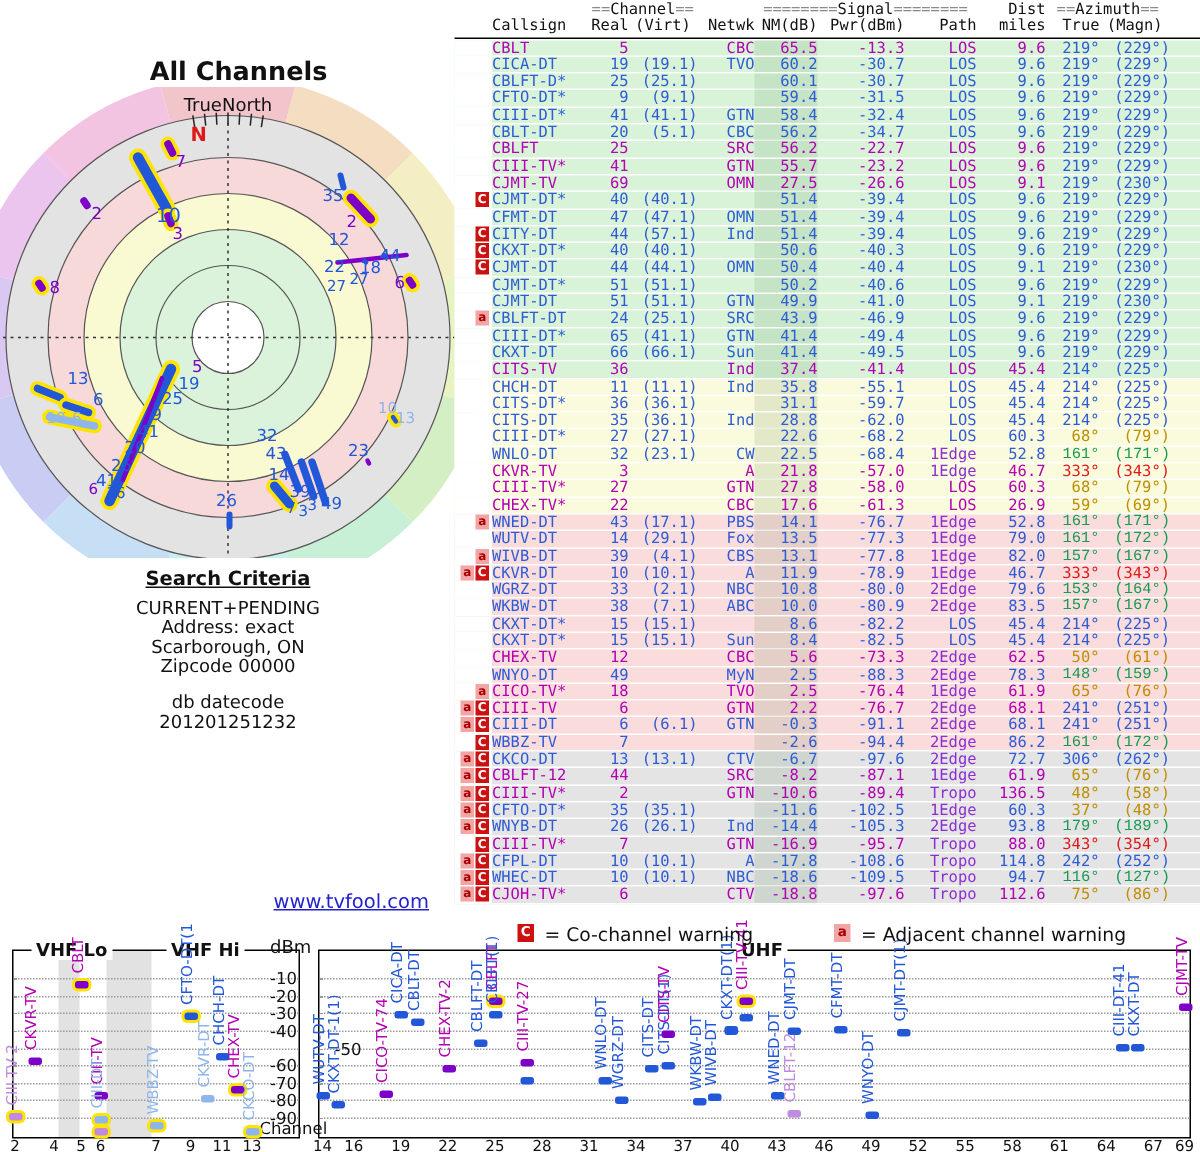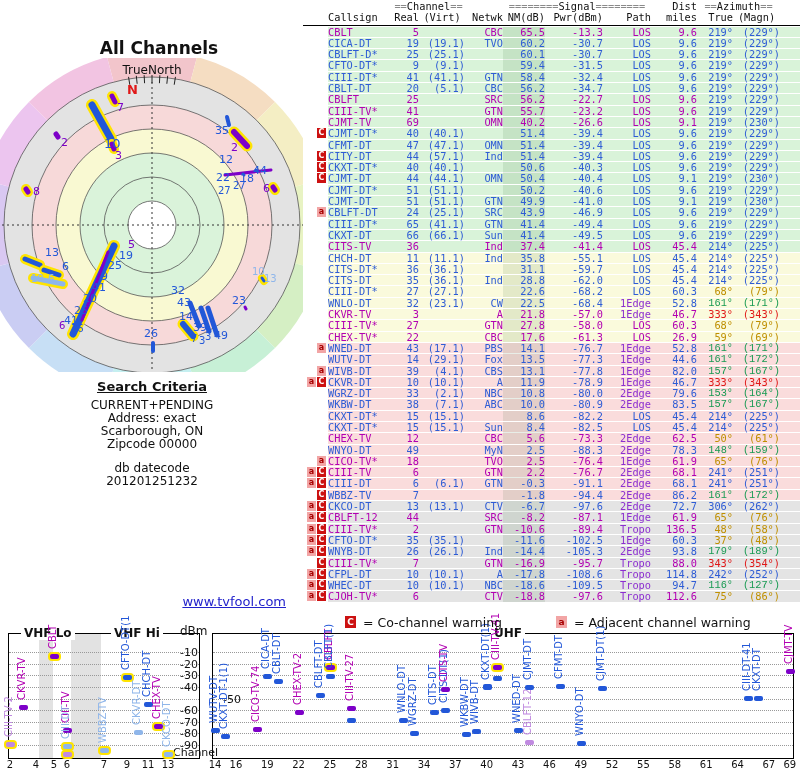--- a/index.html
+++ b/index.html
@@ -325,21 +325,21 @@
         <span class="tv c-right">9.6</span>
         <span class="az-b c-right">219°</span>
         <span class="az-b c-right">(229°)</span>
       </div>
       <div class="trow band-g">
         <span class="bcell"></span>
         <span class="tv ">CJMT-TV</span>
         <span class="tv c-right">69</span>
         <span class="tv c-right"></span>
         <span class="tv c-right">OMN</span>
-        <span class="tv c-right nmcell">40.2</span>
+        <span class="tv c-right nmcell">27.5</span>
         <span class="tv c-right">-26.6</span>
         <span class="tv c-right">LOS</span>
         <span class="tv c-right">9.1</span>
         <span class="az-b c-right">219°</span>
         <span class="az-b c-right">(230°)</span>
       </div>
       <div class="trow band-g">
         <span class="bcell"><span class="wbadge wC">C</span></span>
         <span class="dt ">CJMT-DT*</span>
         <span class="dt c-right">40</span>
@@ -601,21 +601,21 @@
       </div>
       <div class="trow band-p">
         <span class="bcell"></span>
         <span class="dt ">WUTV-DT</span>
         <span class="dt c-right">14</span>
         <span class="dt c-right">(29.1)</span>
         <span class="dt c-right">Fox</span>
         <span class="dt c-right nmcell">13.5</span>
         <span class="dt c-right">-77.3</span>
         <span class="edge c-right">1Edge</span>
-        <span class="dt c-right">44.6</span>
+        <span class="dt c-right">79.0</span>
         <span class="az-g c-right">161°</span>
         <span class="az-g c-right">(172°)</span>
       </div>
       <div class="trow band-p">
         <span class="bcell"><span class="wbadge wa">a</span></span>
         <span class="dt ">WIVB-DT</span>
         <span class="dt c-right">39</span>
         <span class="dt c-right">(4.1)</span>
         <span class="dt c-right">CBS</span>
         <span class="dt c-right nmcell">13.1</span>
@@ -754,21 +754,21 @@
         <span class="dt c-right">68.1</span>
         <span class="az-b c-right">241°</span>
         <span class="az-b c-right">(251°)</span>
       </div>
       <div class="trow band-p">
         <span class="bcell"><span class="wbadge wC">C</span></span>
         <span class="dt ">WBBZ-TV</span>
         <span class="dt c-right">7</span>
         <span class="dt c-right"></span>
         <span class="dt c-right"></span>
-        <span class="dt c-right nmcell">-1.8</span>
+        <span class="dt c-right nmcell">-2.6</span>
         <span class="dt c-right">-94.4</span>
         <span class="edge c-right">2Edge</span>
         <span class="dt c-right">86.2</span>
         <span class="az-g c-right">161°</span>
         <span class="az-g c-right">(172°)</span>
       </div>
       <div class="trow band-e">
         <span class="bcell"><span class="wbadge wa">a</span><span class="wbadge wC">C</span></span>
         <span class="dt ">CKCO-DT</span>
         <span class="dt c-right">13</span>

